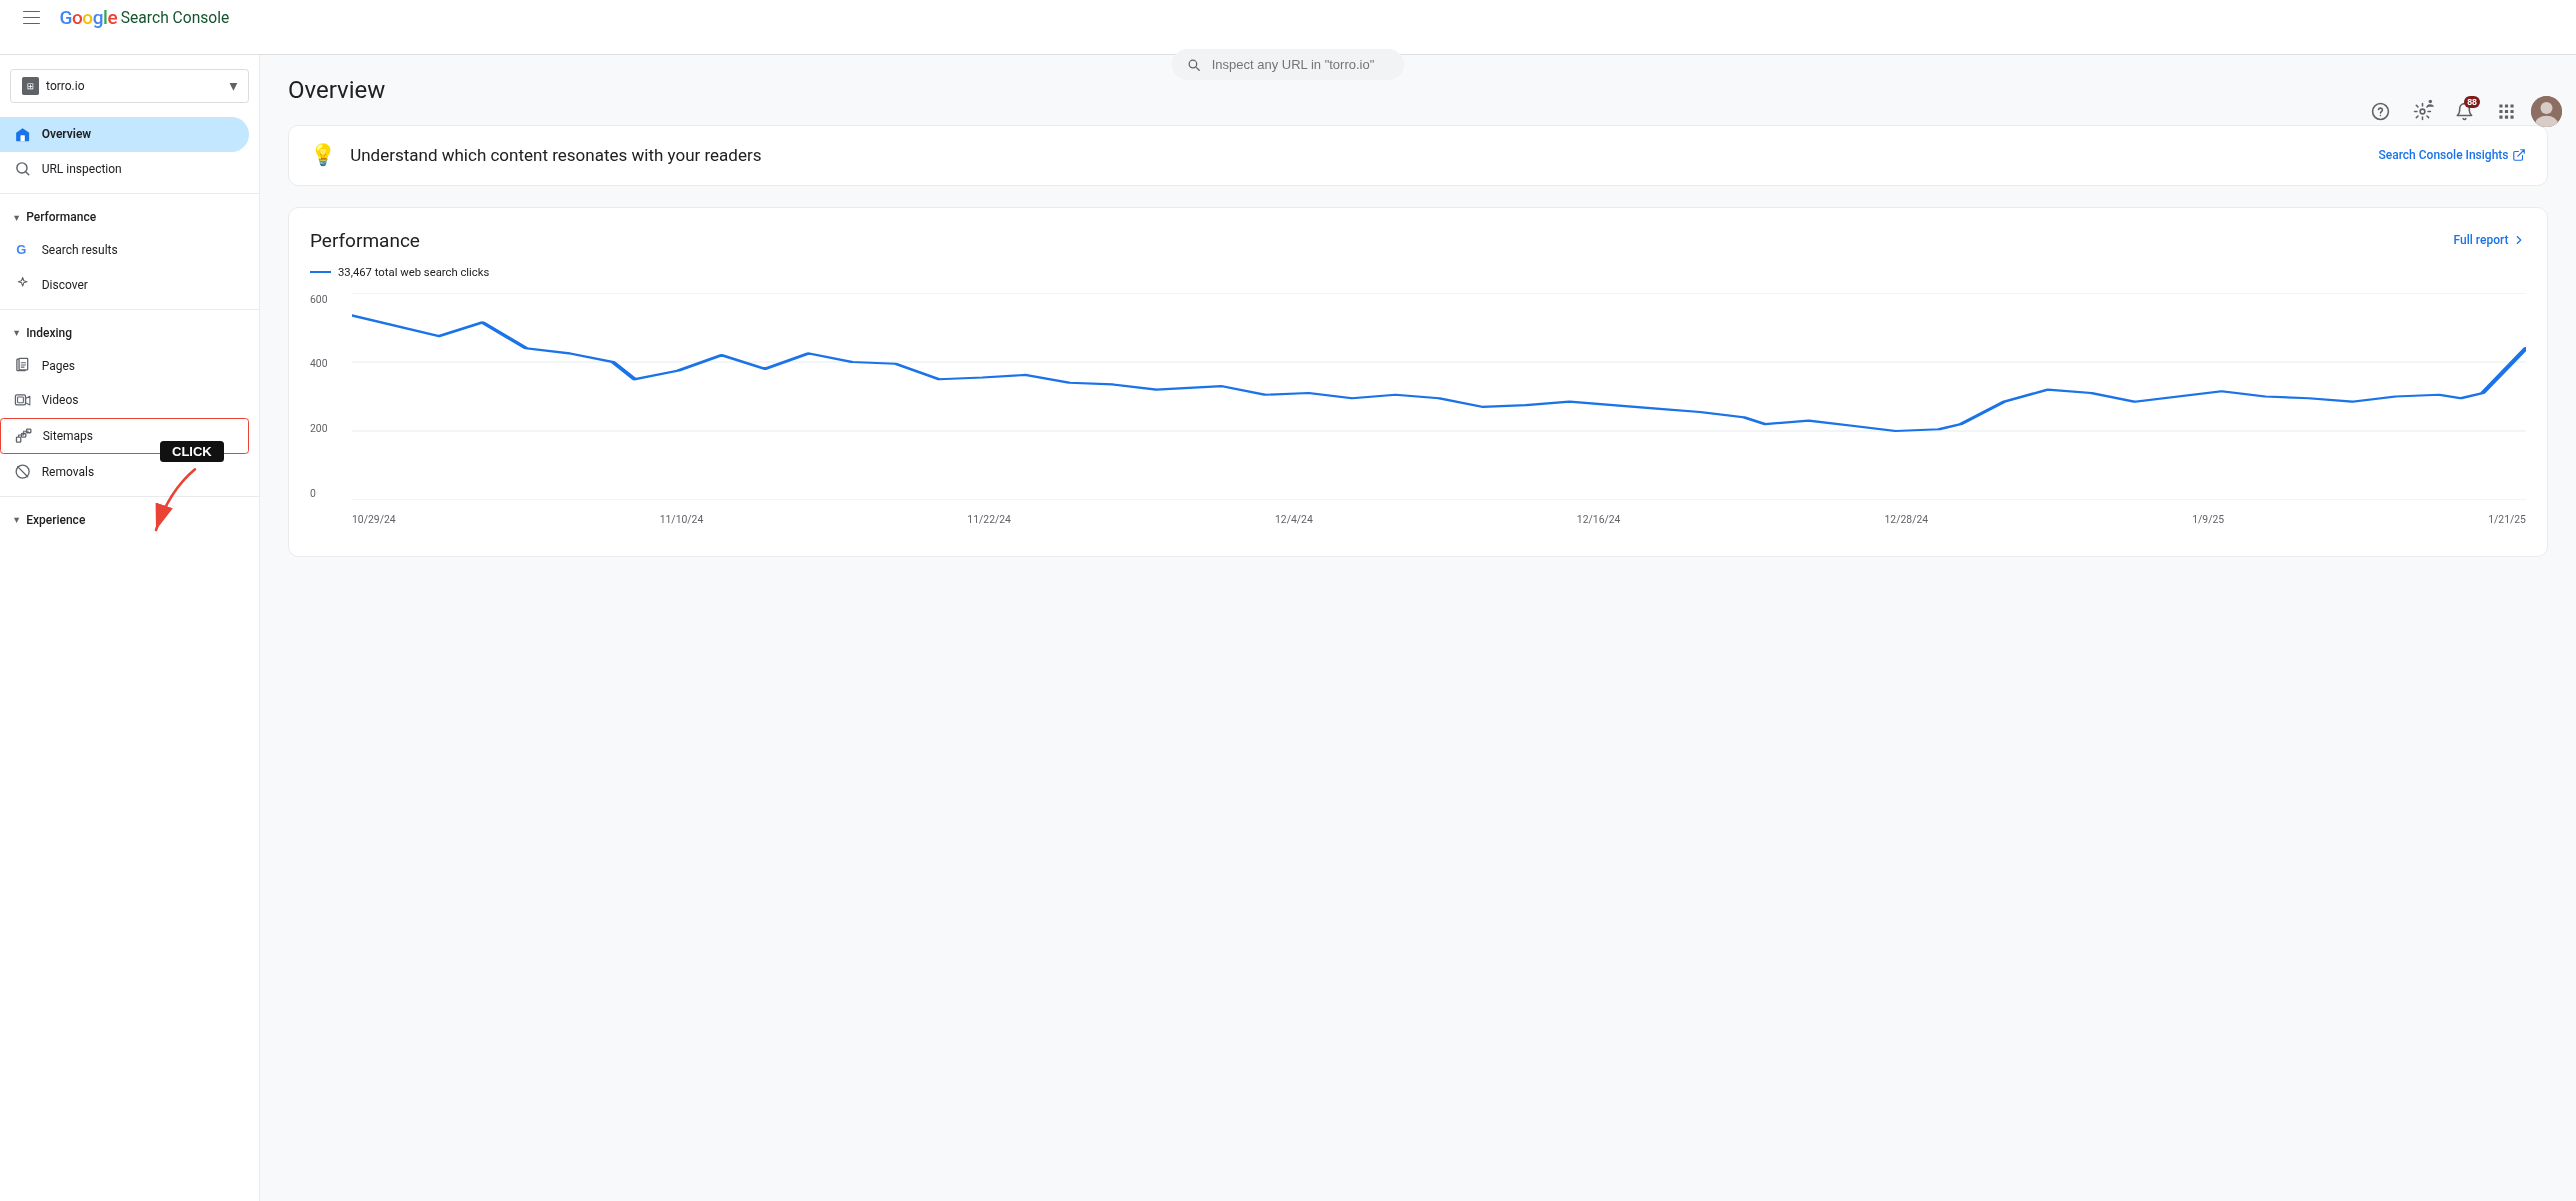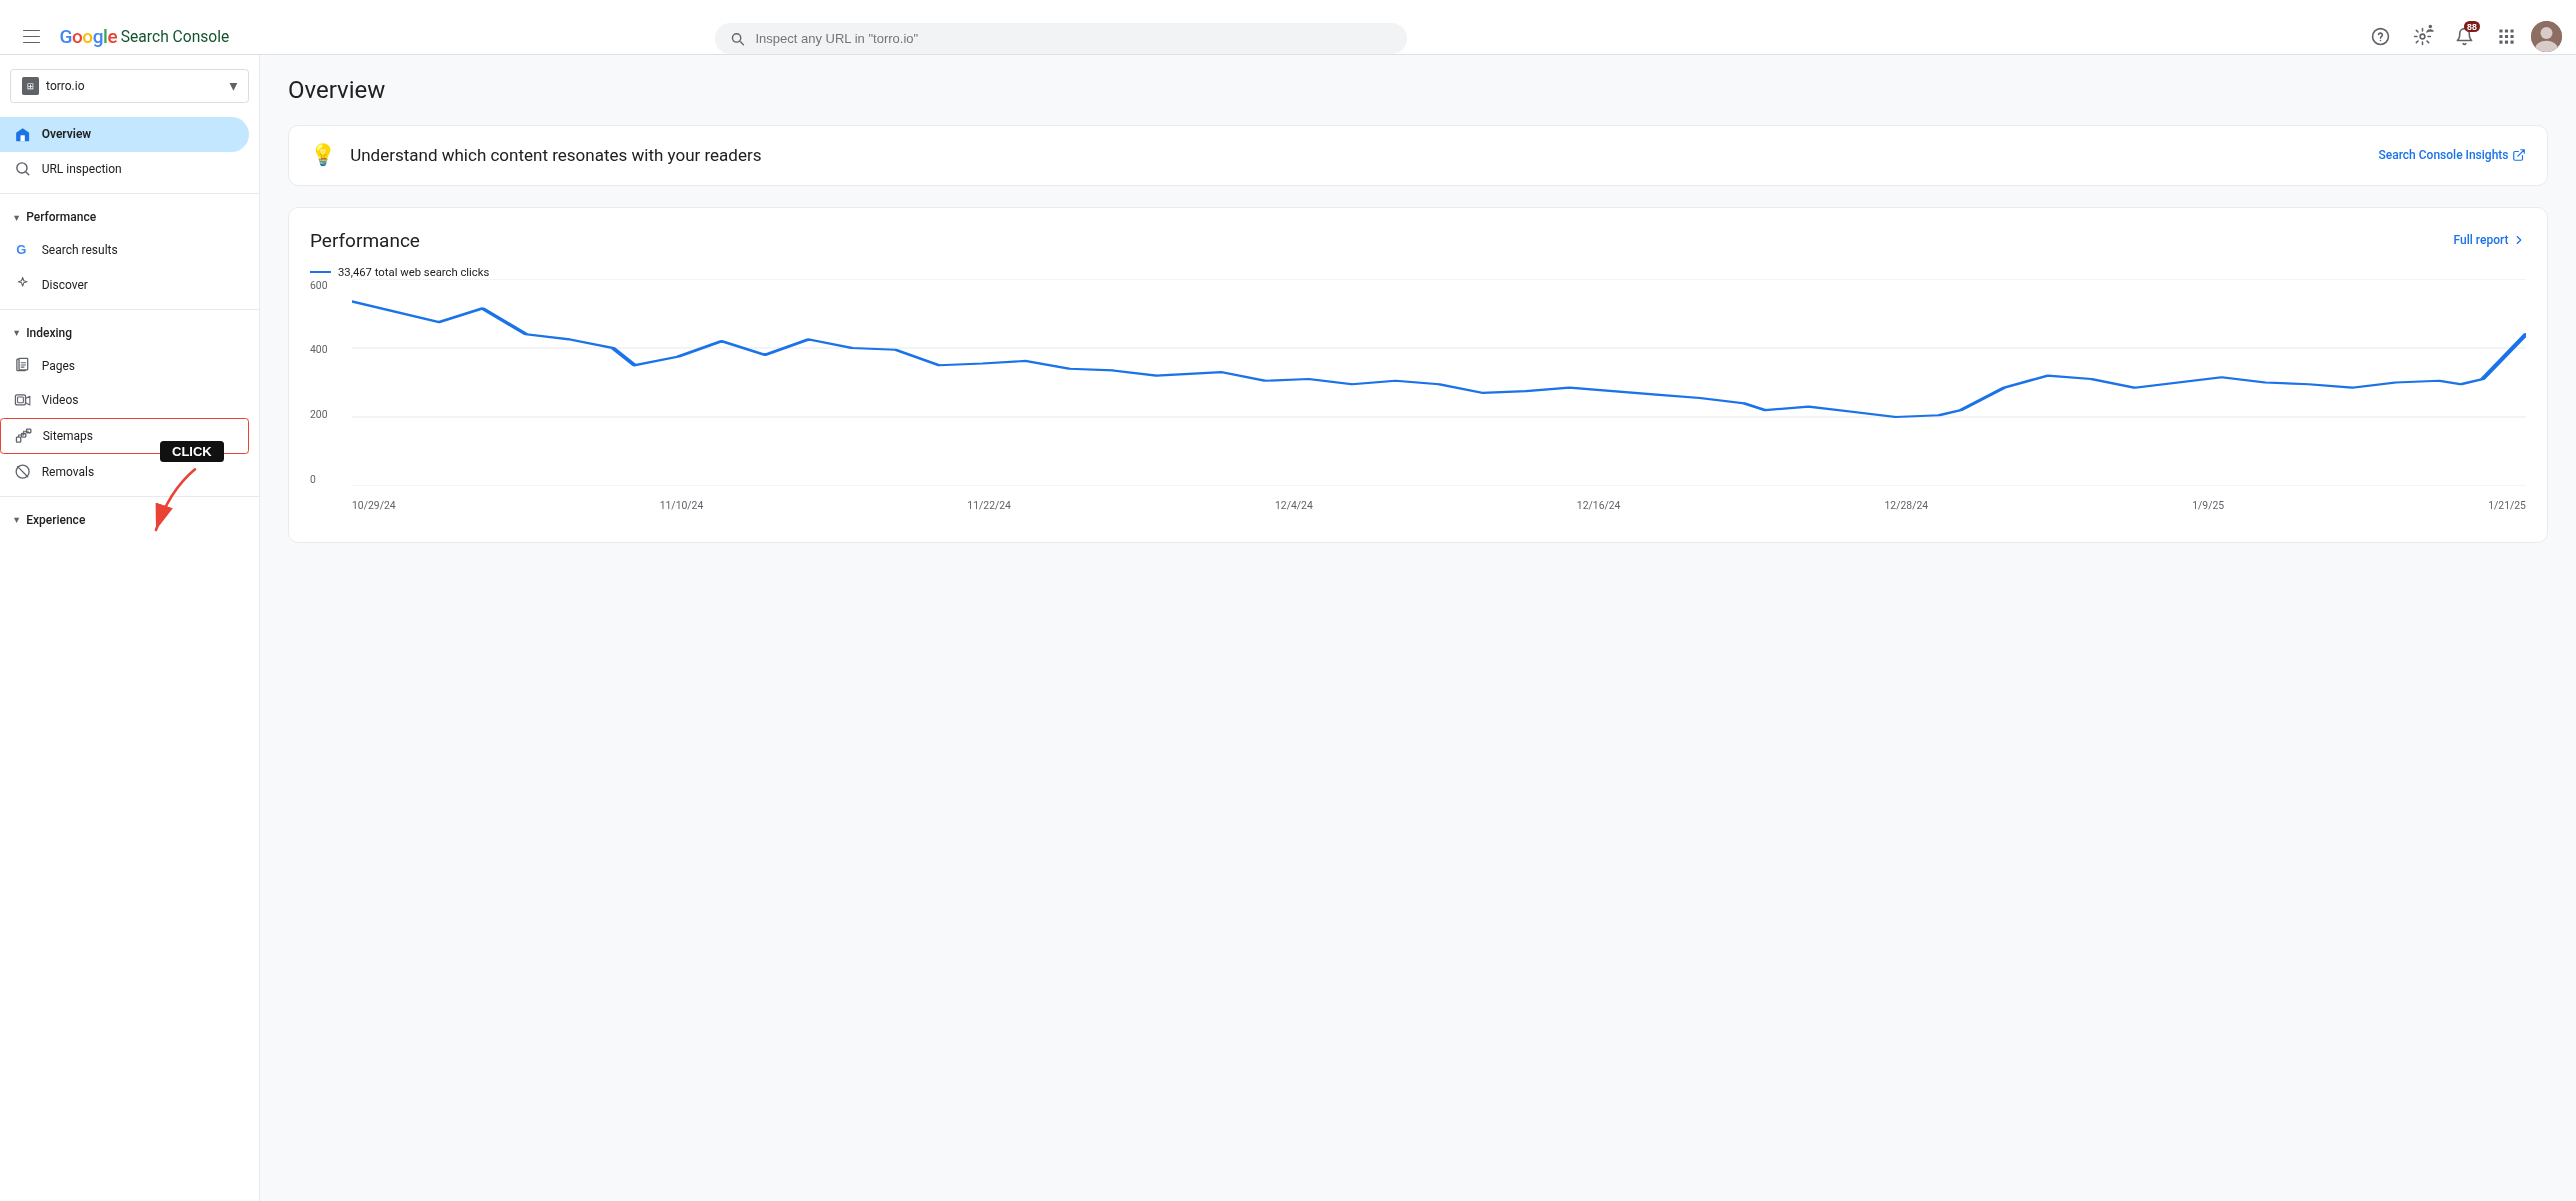--- a/index.html
+++ b/index.html
@@ -1,23 +1,23 @@
 <!DOCTYPE html>
 <html style="font-size:14px"><head>
   <meta charset="utf-8">
   <style>
     * { margin: 0; padding: 0; box-sizing: border-box; }
     body { font-family: 'Google Sans', Roboto, Arial, sans-serif; background: #f8f9fa; display: flex; flex-direction: column; height: 100vh; overflow: hidden; }
 
     
     .header {
-      display: flex; align-items: flex-end; gap: 14px;
+      display: flex; align-items: flex-start; gap: 14px;
       padding: 0 14px; height: 55px;
       background: #fff; border-bottom: 0.9px solid #e0e0e0;
-      position: fixed; top: 0; left: 0; right: 0; z-index: 100;
+      position: fixed; top: 0; left: 0; right: 0; z-index: 100; flex-direction: column;
     }
     .header-left { display: flex; align-items: center; gap: 10.4px; }
     .hamburger-icon { display: flex; flex-direction: column; gap: 4.3px; cursor: pointer; padding: 7px; }
     .hamburger-icon span { display: block; width: 17.3px; height: 1.7px; background: #5f6368; border-radius: 0.9px; }
     .logo { display: flex; align-items: center; gap: 3.5px; }
     .logo-google { font-size: 19px; font-weight: 500; letter-spacing: -0.4px; }
     .g-blue { color: #4285f4; }
     .g-red { color: #ea4335; }
     .g-yellow { color: #fbbc05; }
     .g-green { color: #34a853; }
@@ -128,21 +128,21 @@
       margin-bottom: 14px;
     }
     .card-title { font-size: 19px; color: #202124; font-weight: 400; }
     .full-report-link {
       display: flex; align-items: center; gap: 3.5px;
       color: #1a73e8; font-size: 12px; font-weight: 500; text-decoration: none; cursor: pointer;
     }
 
     .chart-legend {
       display: flex; align-items: center; gap: 7px;
-      font-size: 11.3px; color: #202124;
+      margin-bottom: 14px; font-size: 11.3px; color: #202124;
     }
     .legend-line {
       width: 21px; height: 2.6px; background: #1a73e8; display: inline-block;
     }
 
     .chart-container {
       position: relative; height: 242px;
     }
 
     .chart-y-axis {

